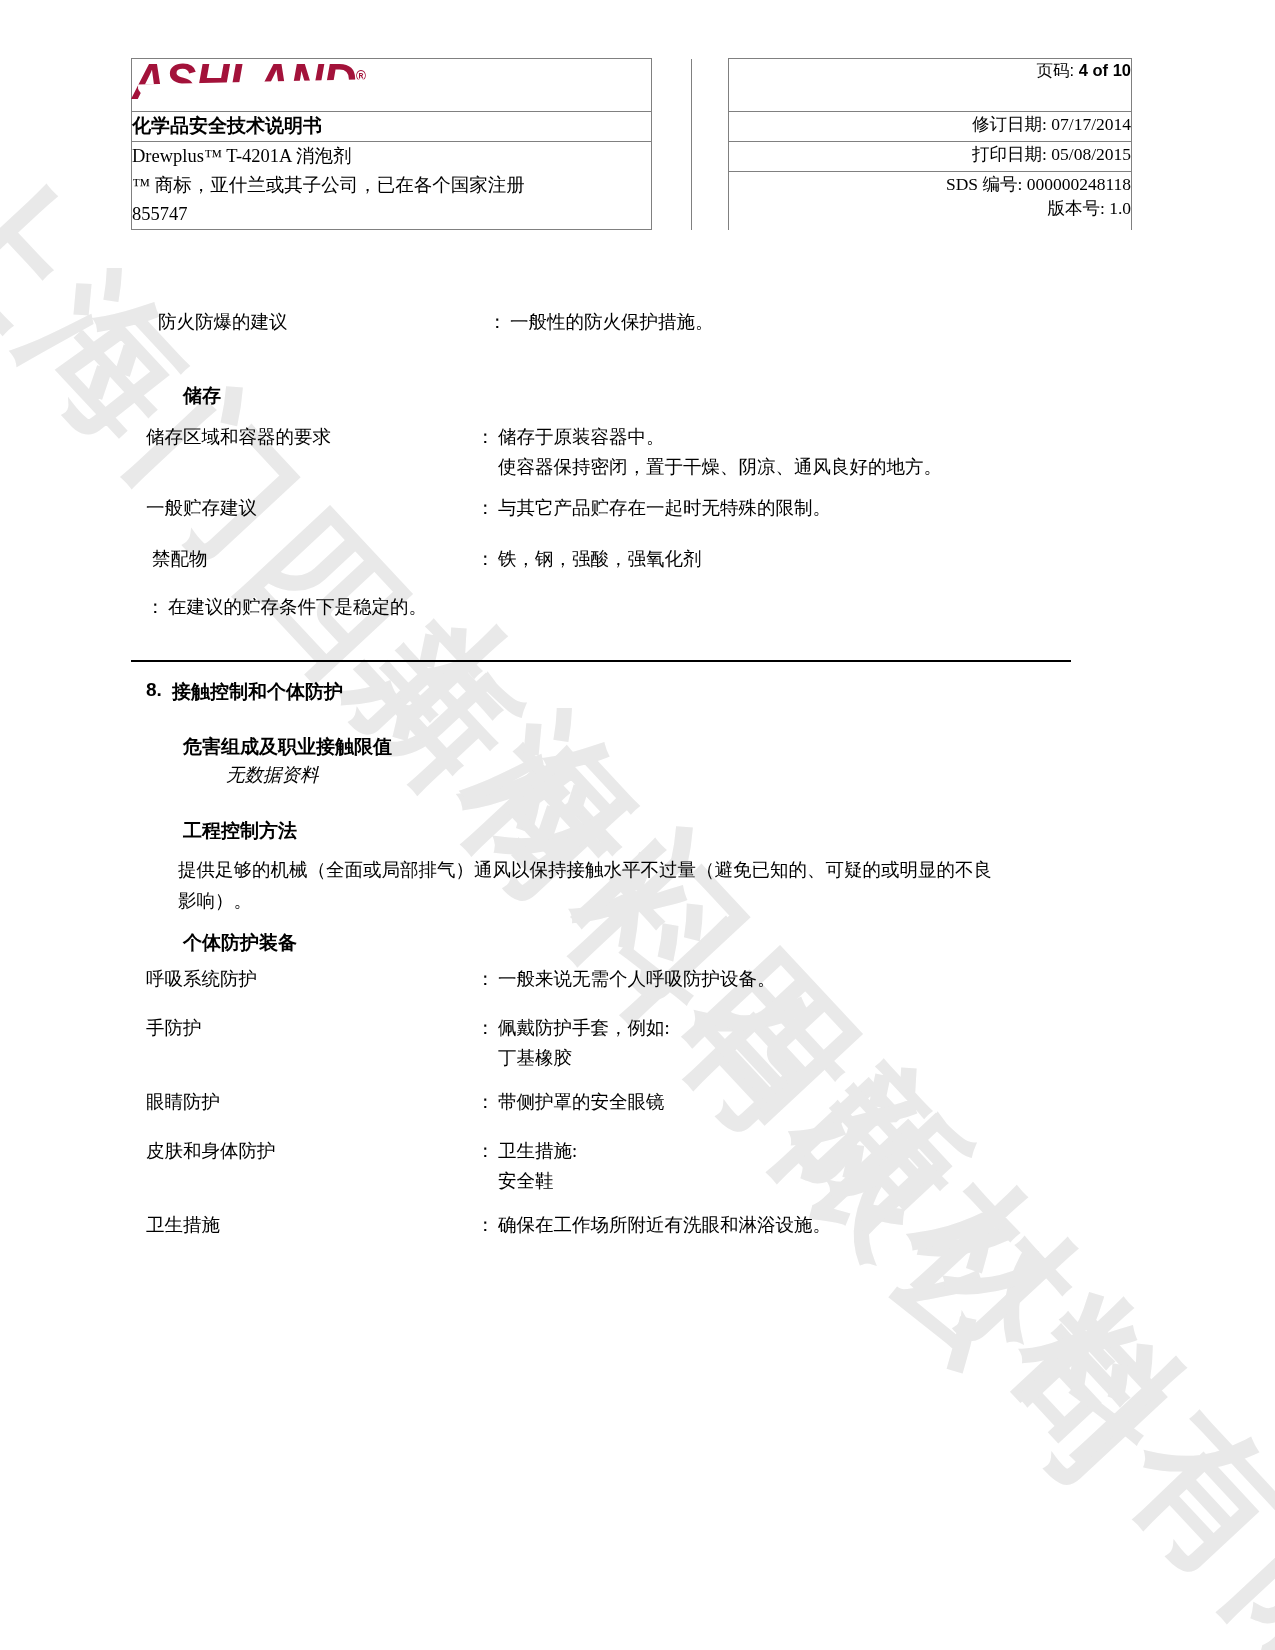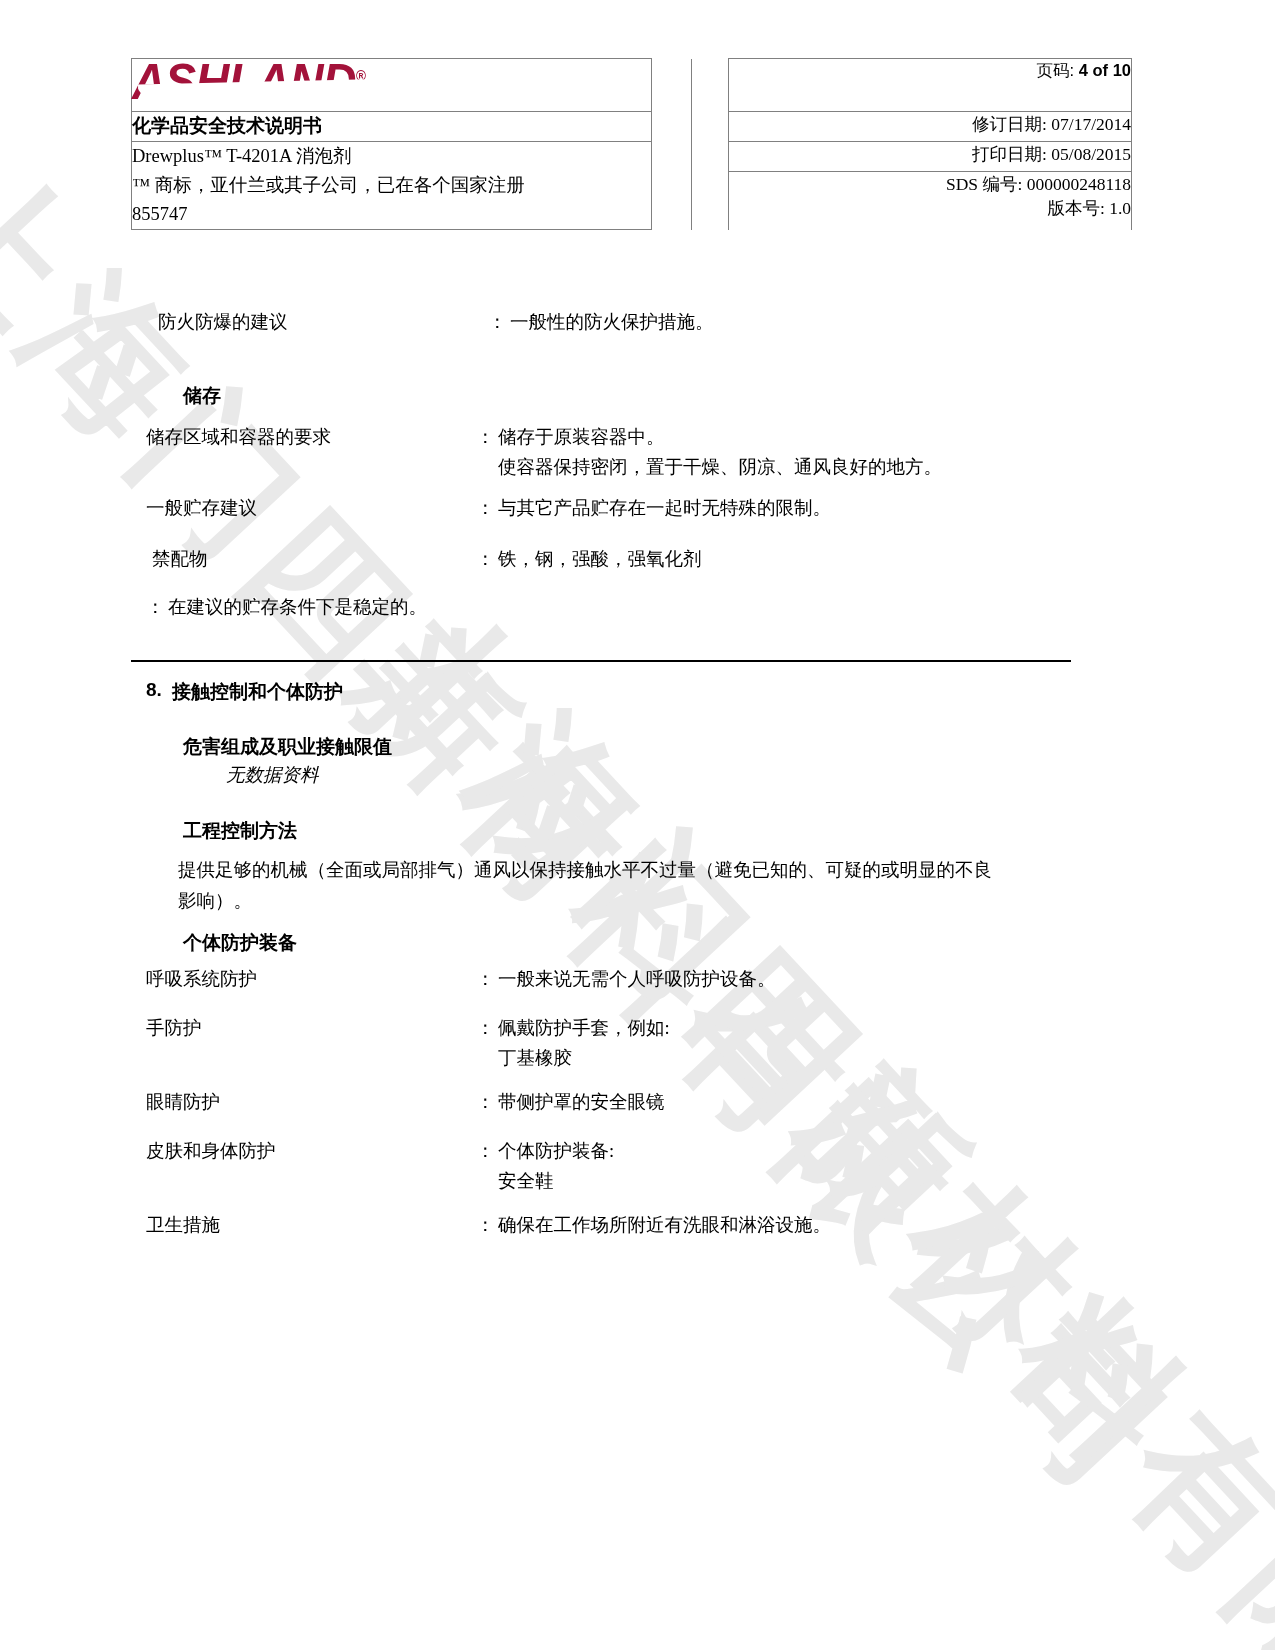--- a/index.html
+++ b/index.html
@@ -352,21 +352,21 @@
       <div class="colon">：</div>
       <div class="value">
         <div>带侧护罩的安全眼镜</div>
       </div>
     </div>
 
     <div class="row" style="left:146px; top:1137px;">
       <div class="label">皮肤和身体防护</div>
       <div class="colon">：</div>
       <div class="value">
-        <div>个体防护装备:</div>
+        <div>卫生措施:</div>
         <div>安全鞋</div>
       </div>
     </div>
 
     <div class="row" style="left:146px; top:1211px;">
       <div class="label">卫生措施</div>
       <div class="colon">：</div>
       <div class="value">
         <div>确保在工作场所附近有洗眼和淋浴设施。</div>
       </div>

